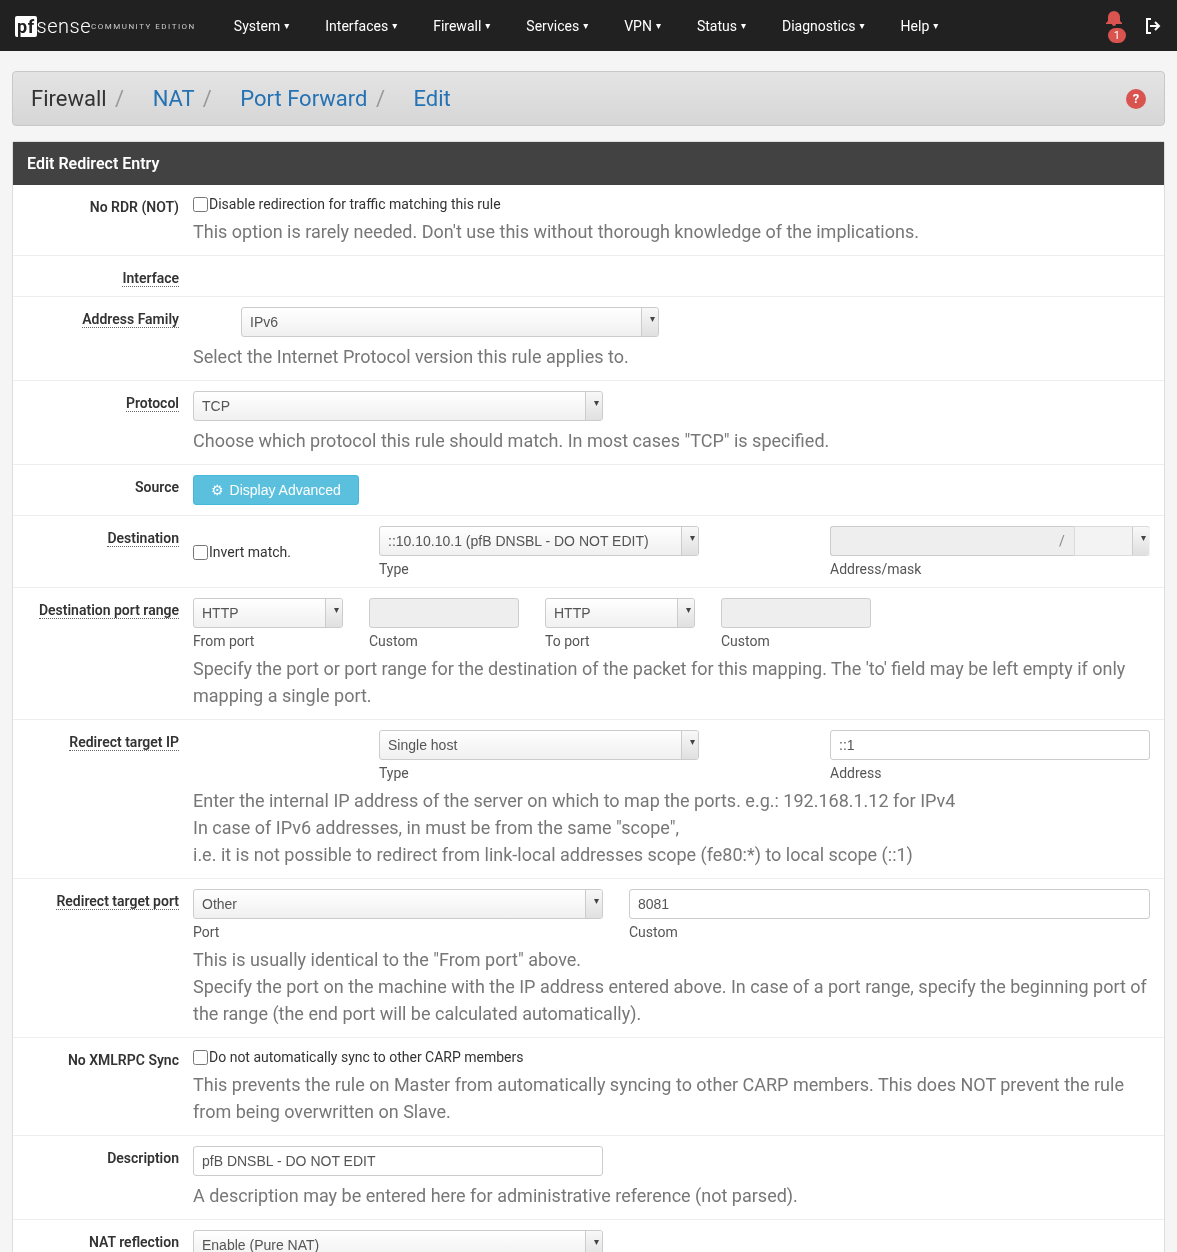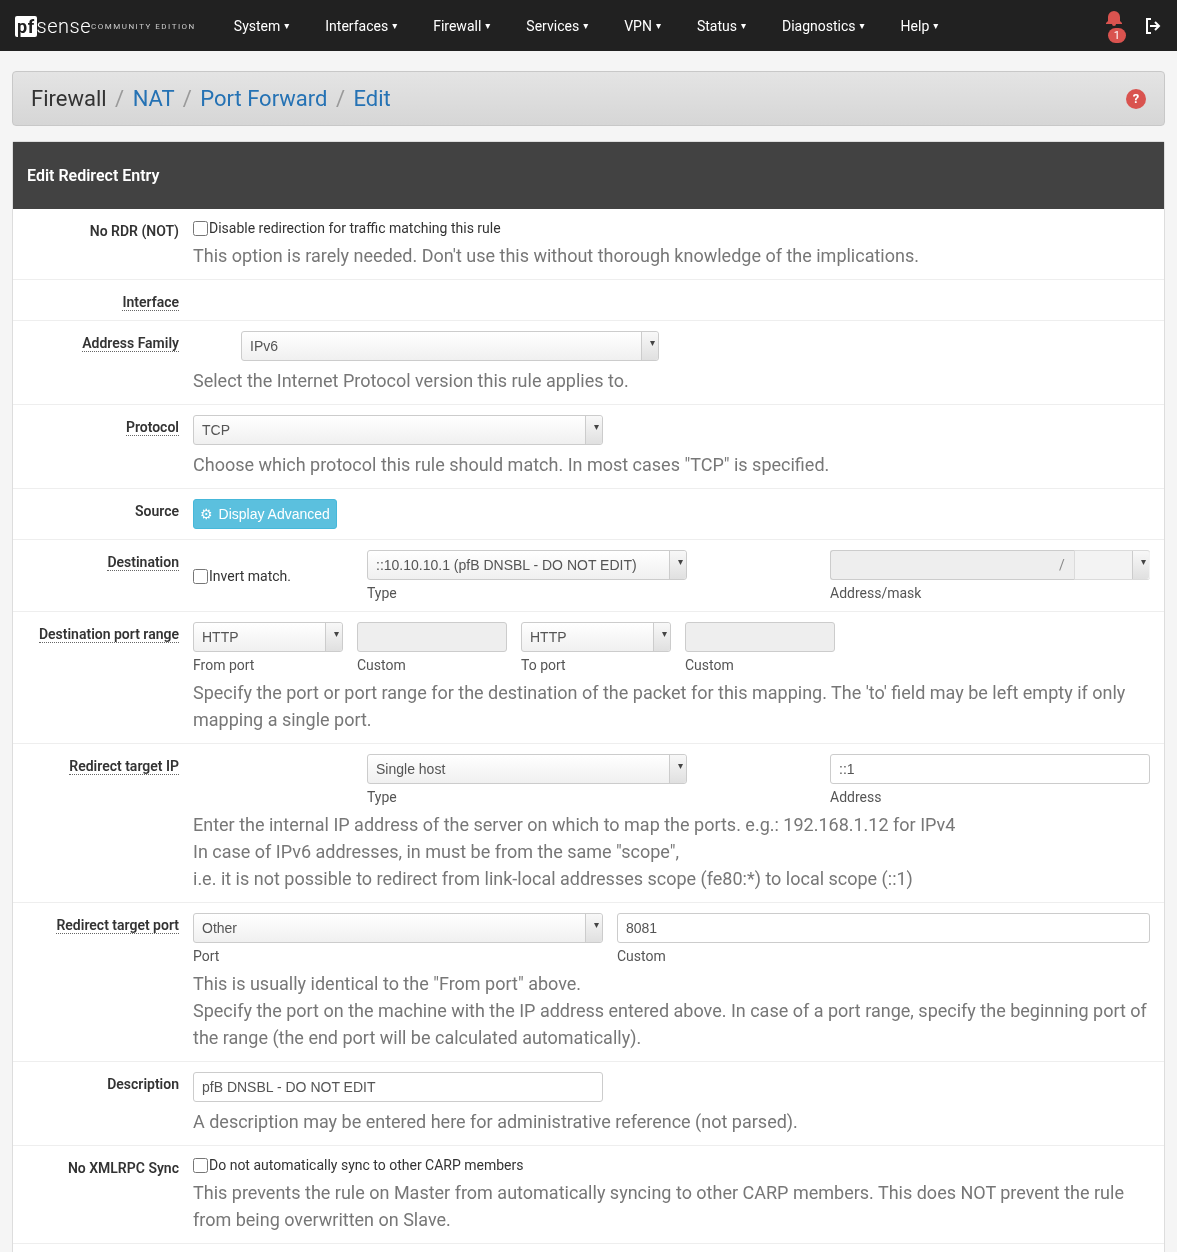--- a/index.html
+++ b/index.html
@@ -52,30 +52,30 @@
     border: 1px solid #c8c8c8;
     border-radius: 4px;
     margin: 20px 12px 15px 12px;
     padding: 14px 18px;
     display:flex;
     align-items:center;
     justify-content:space-between;
     font-size: 22px;
     color:#333;
   }
-  .breadcrumb a { color:#2572b4; text-decoration:none; }
+  .breadcrumb a { color:#2572b4; text-decoration:none;margin-left:20px; }
   .breadcrumb .sep { color:#999; margin:0 3px; }
   .help-icon {
     width:20px; height:20px; border-radius:50%; background:#d9534f; color:#fff;
     display:inline-flex; align-items:center; justify-content:center; font-size:13px; font-weight:bold;
   }
   
   .panel { margin: 0 12px 20px 12px; background:#fff; border:1px solid #ddd; border-radius:2px; }
   .panel-heading {
-    background:#424242; color:#fff; padding:24px 14px; font-size:16px; font-weight:600;
+    background:#424242; color:#fff; padding:12px 14px; font-size:16px; font-weight:600;
   }
   .form-group {
     display:flex; border-bottom:1px solid #eee; padding:10px 0; align-items:flex-start;
   }
   .form-group.noborder { border-bottom:none; }
   .col-label {
     width: 180px; text-align:right; padding:4px 14px 0 10px; font-weight:600; font-size:14px;
   }
   .col-label.dotted span { border-bottom: 1px dotted #666; cursor:help; }
   .col-body { flex:1; padding-right:14px; }
@@ -90,25 +90,25 @@
   .sel-wrap { position:relative; display:inline-block; }
   .sel-wrap::after {
     content:""; position:absolute; right:1px; top:1px; bottom:1px; width:16px;
     background: linear-gradient(#f8f8f8,#e0e0e0); border-left:1px solid #ccc; border-radius:0 3px 3px 0;
     pointer-events:none;
   }
   .sel-wrap::before {
     content:"▾"; position:absolute; right:4px; top:6px; font-size:10px; color:#444; z-index:2; pointer-events:none;
   }
   .form-control[disabled] { background:#eee; color:#999; }
-  .row-inline { display:flex; gap:14px; }
+  .row-inline { display:flex; gap:26px; }
   .field-col { display:flex; flex-direction:column; }
   .sublabel { font-size:14px; color:#555; margin-top:5px; }
   .btn {
-    display:inline-flex; align-items:center; gap:6px; padding:6px 6px; border-radius:3px;
+    display:inline-flex; align-items:center; gap:6px; padding:6px 17px; border-radius:3px;
     font-size:14px; border:1px solid transparent; cursor:pointer; color:#fff;
   }
   .btn-info { background:#5bc0de; border-color:#46b8da; }
   .gear-icon::before { content:"⚙"; font-size:14px;}
   .addr-group { display:flex; }
   .addr-group .form-control:first-child { border-right:0; border-radius:3px 0 0 3px;}
   .addr-group .slash {
     width:24px; display:flex; align-items:center; justify-content:center;
     border:1px solid #ccc; border-left:0; border-right:0; background:#eee; color:#888;
   }
@@ -349,39 +349,39 @@
         </div>
       </div>
       <div class="help-block">
         <div>This is usually identical to the "From port" above.</div>
         <div>Specify the port on the machine with the IP address entered above. In case of a port range, specify the beginning port of the range (the end port will be calculated automatically).</div>
       </div>
     </div>
   </div>
 
   <div class="form-group">
-    <div class="col-label"><span>Description</span></div>
-    <div class="col-body">
-      <input class="form-control" style="width: 410px;" value="pfB DNSBL - DO NOT EDIT">
-      <div class="help-block">A description may be entered here for administrative reference (not parsed).</div>
-    </div>
-  </div>
-
-  <div class="form-group">
     <div class="col-label"><span>No XMLRPC Sync</span></div>
     <div class="col-body">
       <label class="inline-check">
         <input type="checkbox" style="">
         <span>Do not automatically sync to other CARP members</span>
       </label>
       <div class="help-block">This prevents the rule on Master from automatically syncing to other CARP members. This does NOT prevent the rule from being overwritten on Slave.</div>
     </div>
   </div>
 
   <div class="form-group">
+    <div class="col-label"><span>Description</span></div>
+    <div class="col-body">
+      <input class="form-control" style="width: 410px;" value="pfB DNSBL - DO NOT EDIT">
+      <div class="help-block">A description may be entered here for administrative reference (not parsed).</div>
+    </div>
+  </div>
+
+  <div class="form-group">
     <div class="col-label"><span>NAT reflection</span></div>
     <div class="col-body">
       <span class="sel-wrap" style="width:410px;">
         <select class="form-control sel">
           <option>Enable (Pure NAT)</option>
         </select>
       </span>
     </div>
   </div>
 

